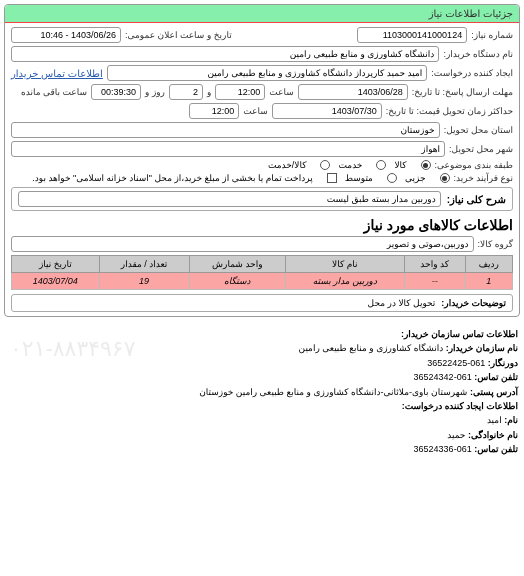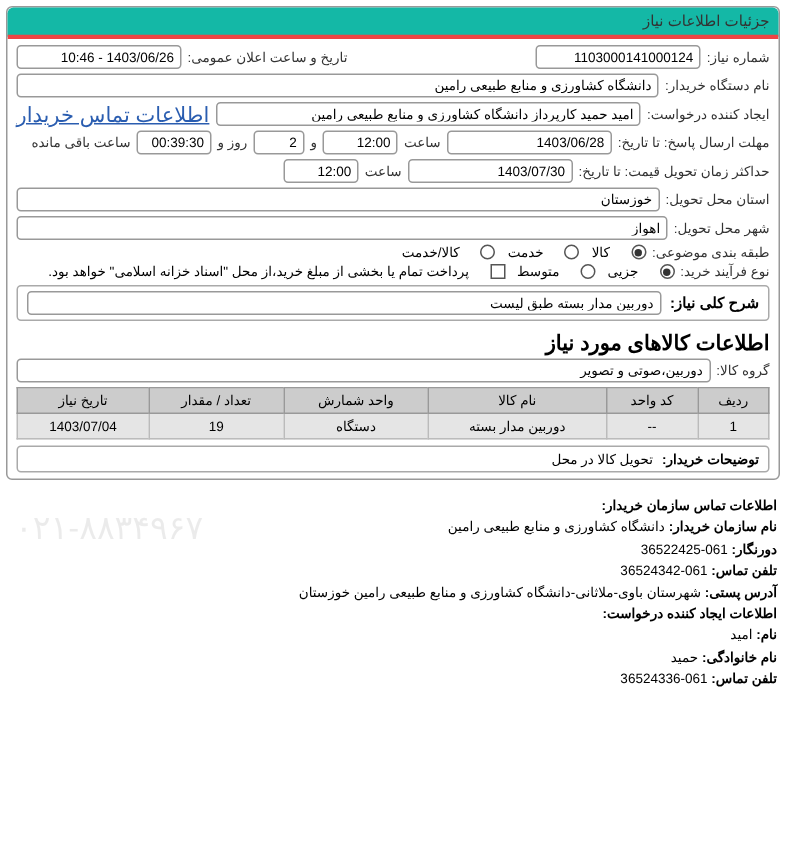--- a/index.html
+++ b/index.html
@@ -11,25 +11,25 @@
   width: 524px;
   position: relative;
 }
 .panel {
   border: 1px solid #999;
   border-radius: 4px;
   margin: 4px;
   background: #fff;
 }
 .panel-header {
-  background: #14b8a6;
+  background: #86efac;
   padding: 3px 6px;
   font-size: 10px;
   color: #333;
-  border-bottom: 3px solid #ef4444;
+  border-bottom: 1px solid #ef4444;
   border-radius: 4px 4px 0 0;
 }
 .panel-body { padding: 4px 6px; }
 .row {
   display: flex;
   align-items: center;
   gap: 4px;
   margin-bottom: 3px;
   flex-wrap: wrap;
 }
@@ -47,21 +47,21 @@
   background: #fff;
   font-family: inherit;
 }
 .inp.wide { flex: 1; min-width: 120px; }
 .inp.med { width: 110px; }
 .inp.small { width: 50px; }
 .inp.tiny { width: 34px; }
 .link {
   color: #2a5db0;
   text-decoration: underline;
-  font-size: 14px;
+  font-size: 10px;
   cursor: pointer;
 }
 .title-row {
   border: 1px solid #aaa;
   border-radius: 3px;
   padding: 3px 6px;
   margin: 4px 0;
   font-size: 10px;
   font-weight: bold;
   display: flex;
@@ -80,24 +80,25 @@
   margin-top: 3px;
 }
 table.data th {
   background: #ccc;
   border: 1px solid #999;
   padding: 3px 4px;
   font-weight: normal;
   text-align: center;
 }
 table.data td {
-  background: #e5e5e5;
+  background: #fca5a5;
   border: 1px solid #bbb;
   padding: 3px 4px;
   text-align: center;
+  font-style: italic;
 }
 .note-box {
   border: 1px solid #aaa;
   border-radius: 3px;
   padding: 3px 6px;
   margin-top: 4px;
   font-size: 9px;
   display: flex;
   gap: 6px;
 }

